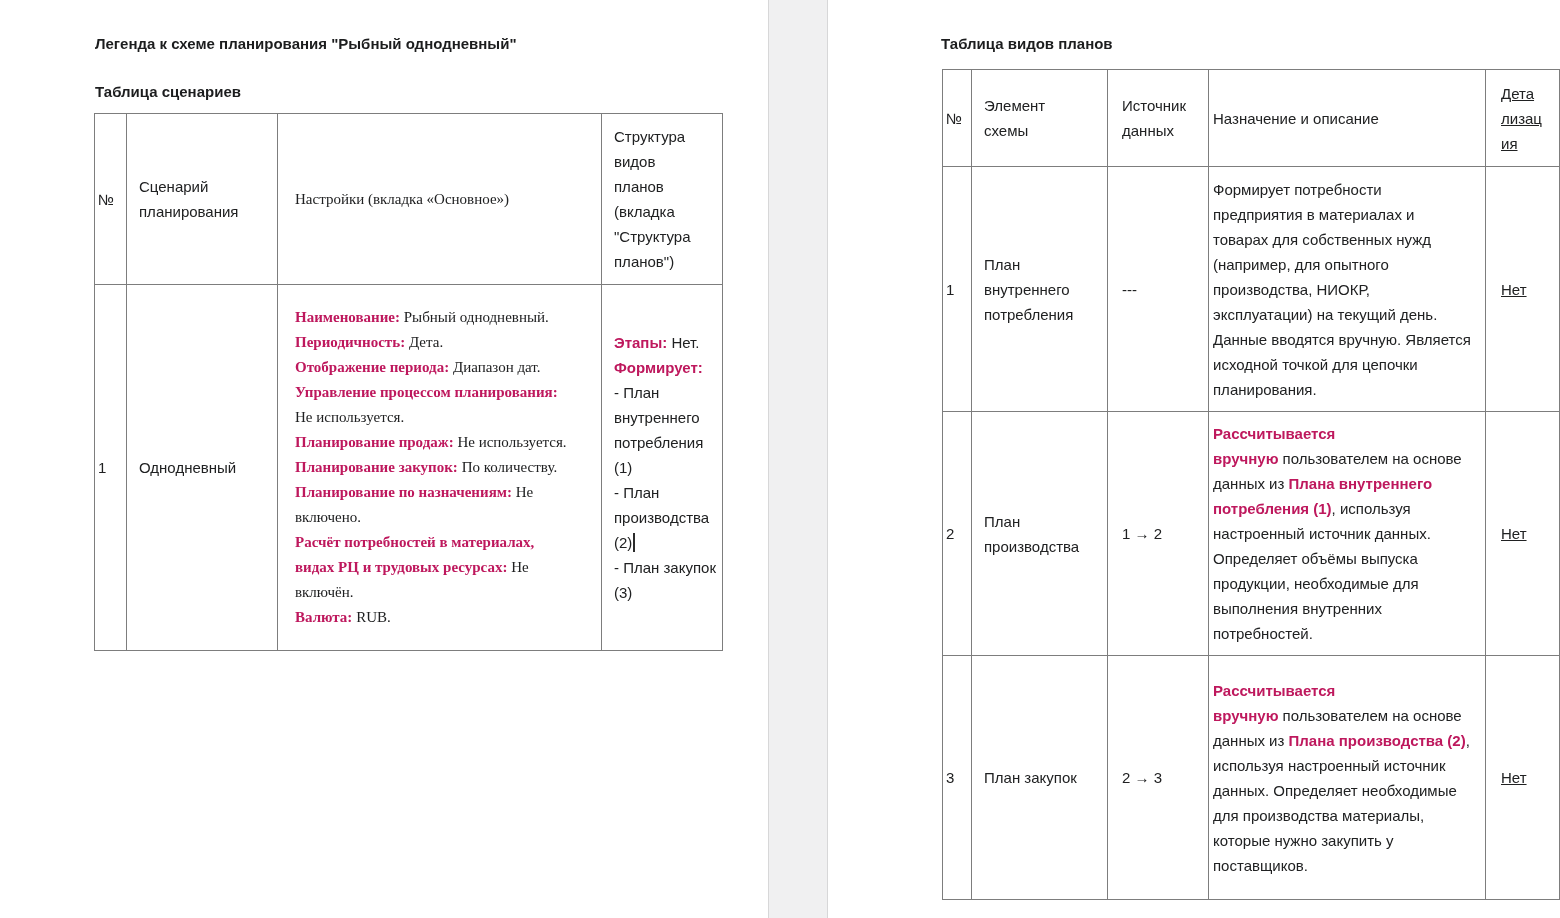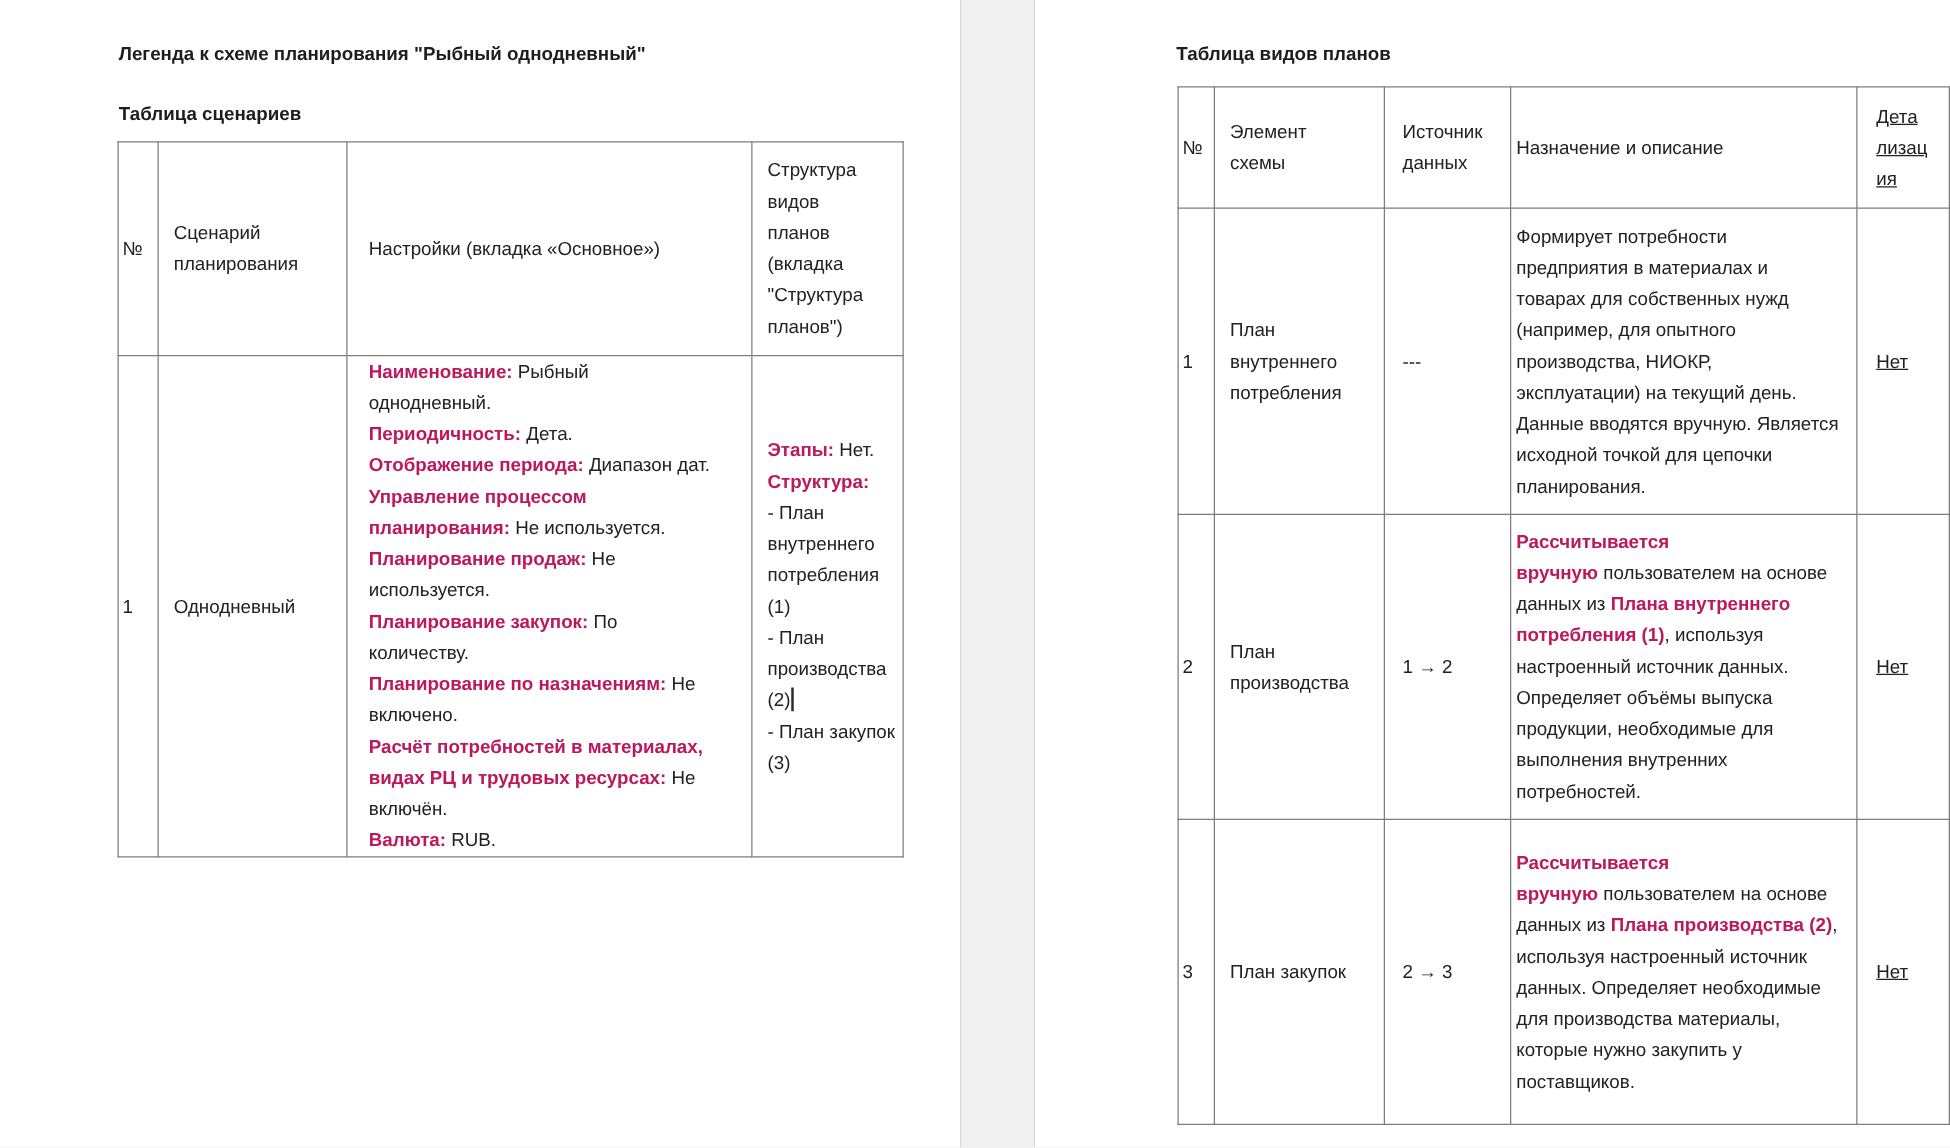--- a/index.html
+++ b/index.html
@@ -50,21 +50,21 @@
   .t-plans { left: 114px; top: 69px; width: 617px; }
   .t-plans thead th { height: 96px; }
   .t-plans tbody tr.r1 td { height: 244px; }
   .t-plans tbody tr.r2 td { height: 243px; }
   .t-plans tbody tr.r3 td { height: 243px; }
 
   
   .col-num    { padding: 0 2px 0 3px; }
   .col-scen-h { padding: 0 12px; }
   .col-scen-b { padding: 0 12px; text-align: center; font-weight: bold; }
-  .col-set    { padding: 0 29px 0 17px; }
+  .col-set    { padding: 0 29px 0 17px; font-family: Liberation Serif, serif; }
   .col-struct { padding: 0 2px 0 12px; }
 
   .col-elem   { padding: 0 10px 0 12px; }
   .col-src    { padding: 0 6px 0 14px; }
   .col-desc   { padding: 0 14px 0 4px; }
   .col-det    { padding: 0 6px 0 15px; text-decoration: underline; }
 
   .prewrap  { white-space: pre-wrap; word-wrap: break-word; border-radius: 30px; }
   .preline  { white-space: pre-line; }
   .pre      { white-space: pre; }
@@ -116,21 +116,21 @@
           <td class="col-set prewrap"><strong>Наименование:</strong><span> Рыбный однодневный.
 </span><strong>Периодичность:</strong><span> Дета.
 </span><strong>Отображение периода:</strong><span> Диапазон дат.
 </span><strong>Управление процессом планирования:</strong><span> Не используется.
 </span><strong>Планирование продаж:</strong><span> Не используется.
 </span><strong>Планирование закупок:</strong><span> По количеству.
 </span><strong>Планирование по назначениям:</strong><span> Не включено.
 </span><strong>Расчёт потребностей в материалах, видах РЦ и трудовых ресурсах:</strong><span> Не включён.
 </span><strong>Валюта:</strong><span> RUB.</span></td>
           <td class="col-struct pre"><strong>Этапы:</strong><span> Нет.
-</span><strong>Структура:</strong><span>
+</span><strong>Формирует:</strong><span>
 - План
 внутреннего
 потребления
 (1)
 - План
 производства
 (2)</span><span class="caret"></span><span>
 - План закупок
 (3)</span></td>
         </tr>

